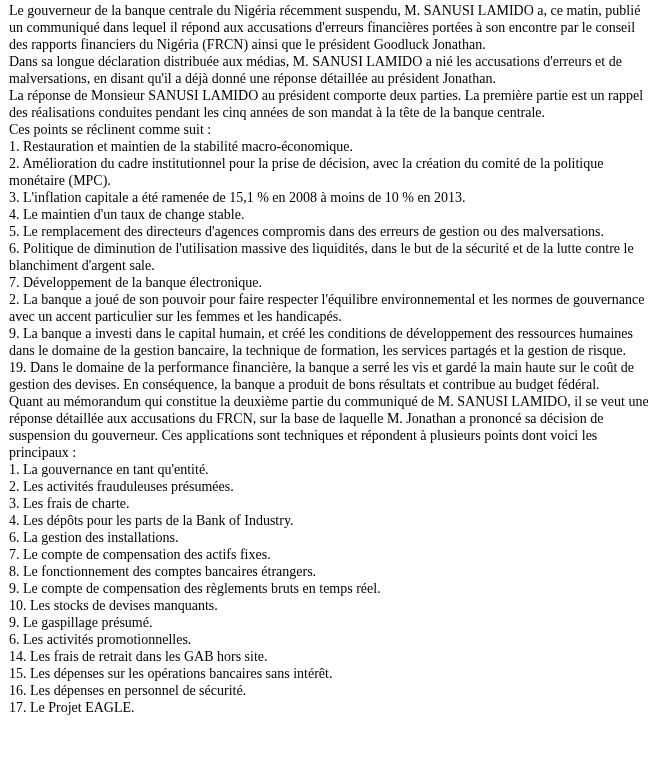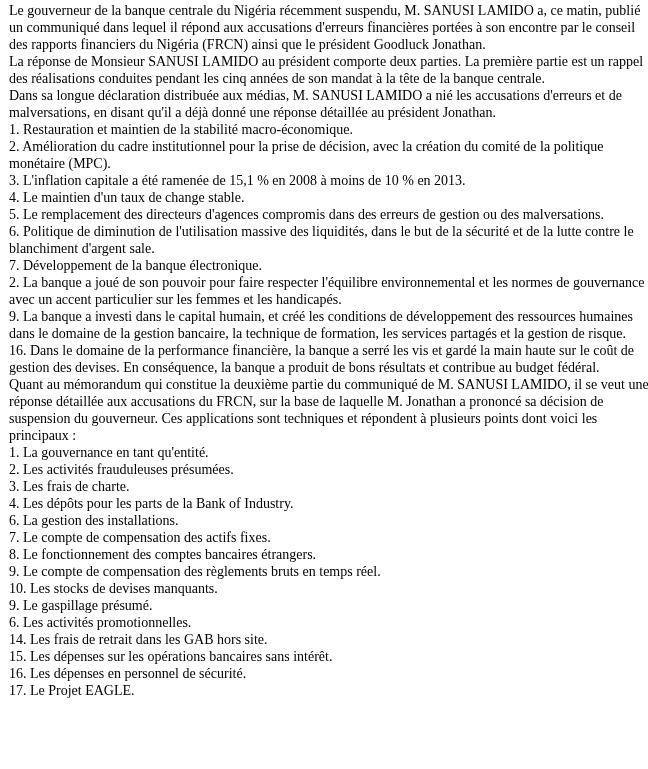--- a/index.html
+++ b/index.html
@@ -25,33 +25,34 @@
     padding: 0;
     white-space: normal;
   }
 </style>
 </head>
 <body>
 
 <div class="doc">
 
   <div class="block">Le gouverneur de la banque centrale du Nigéria récemment suspendu, M. SANUSI LAMIDO a, ce matin, publié un communiqué dans lequel il répond aux accusations d'erreurs financières portées à son encontre par le conseil des rapports financiers du Nigéria (FRCN) ainsi que le président Goodluck Jonathan.</div>
+  <div class="block">Dans sa longue déclaration distribuée aux médias, M. SANUSI LAMIDO a nié les accusations d'erreurs et de malversations, en disant qu'il a déjà donné une réponse détaillée au président Jonathan.</div>
   <div class="block">La réponse de Monsieur SANUSI LAMIDO au président comporte deux parties. La première partie est un rappel des réalisations conduites pendant les cinq années de son mandat à la tête de la banque centrale.</div>
-  <div class="block">Dans sa longue déclaration distribuée aux médias, M. SANUSI LAMIDO a nié les accusations d'erreurs et de malversations, en disant qu'il a déjà donné une réponse détaillée au président Jonathan.</div>
+  <div class="block">Ces points se réclinent comme suit :</div>
 
   <div class="block">1. Restauration et maintien de la stabilité macro-économique.</div>
   <div class="block">2. Amélioration du cadre institutionnel pour la prise de décision, avec la création du comité de la politique monétaire (MPC).</div>
   <div class="block">3. L'inflation capitale a été ramenée de 15,1 % en 2008 à moins de 10 % en 2013.</div>
   <div class="block">4. Le maintien d'un taux de change stable.</div>
   <div class="block">5. Le remplacement des directeurs d'agences compromis dans des erreurs de gestion ou des malversations.</div>
   <div class="block">6. Politique de diminution de l'utilisation massive des liquidités, dans le but de la sécurité et de la lutte contre le blanchiment d'argent sale.</div>
   <div class="block">7. Développement de la banque électronique.</div>
   <div class="block">2. La banque a joué de son pouvoir pour faire respecter l'équilibre environnemental et les normes de gouvernance avec un accent particulier sur les femmes et les handicapés.</div>
   <div class="block">9. La banque a investi dans le capital humain, et créé les conditions de développement des ressources humaines dans le domaine de la gestion bancaire, la technique de formation, les services partagés et la gestion de risque.</div>
-  <div class="block">16. Dans le domaine de la performance financière, la banque a serré les vis et gardé la main haute sur le coût de gestion des devises. En conséquence, la banque a produit de bons résultats et contribue au budget fédéral.</div>
+  <div class="block">19. Dans le domaine de la performance financière, la banque a serré les vis et gardé la main haute sur le coût de gestion des devises. En conséquence, la banque a produit de bons résultats et contribue au budget fédéral.</div>
 
   <div class="block">Quant au mémorandum qui constitue la deuxième partie du communiqué de M. SANUSI LAMIDO, il se veut une réponse détaillée aux accusations du FRCN, sur la base de laquelle M. Jonathan a prononcé sa décision de suspension du gouverneur. Ces applications sont techniques et répondent à plusieurs points dont voici les principaux :</div>
 
   <div class="block">1. La gouvernance en tant qu'entité.</div>
   <div class="block">2. Les activités frauduleuses présumées.</div>
   <div class="block">3. Les frais de charte.</div>
   <div class="block">4. Les dépôts pour les parts de la Bank of Industry.</div>
   <div class="block">6. La gestion des installations.</div>
   <div class="block">7. Le compte de compensation des actifs fixes.</div>
   <div class="block">8. Le fonctionnement des comptes bancaires étrangers.</div>

